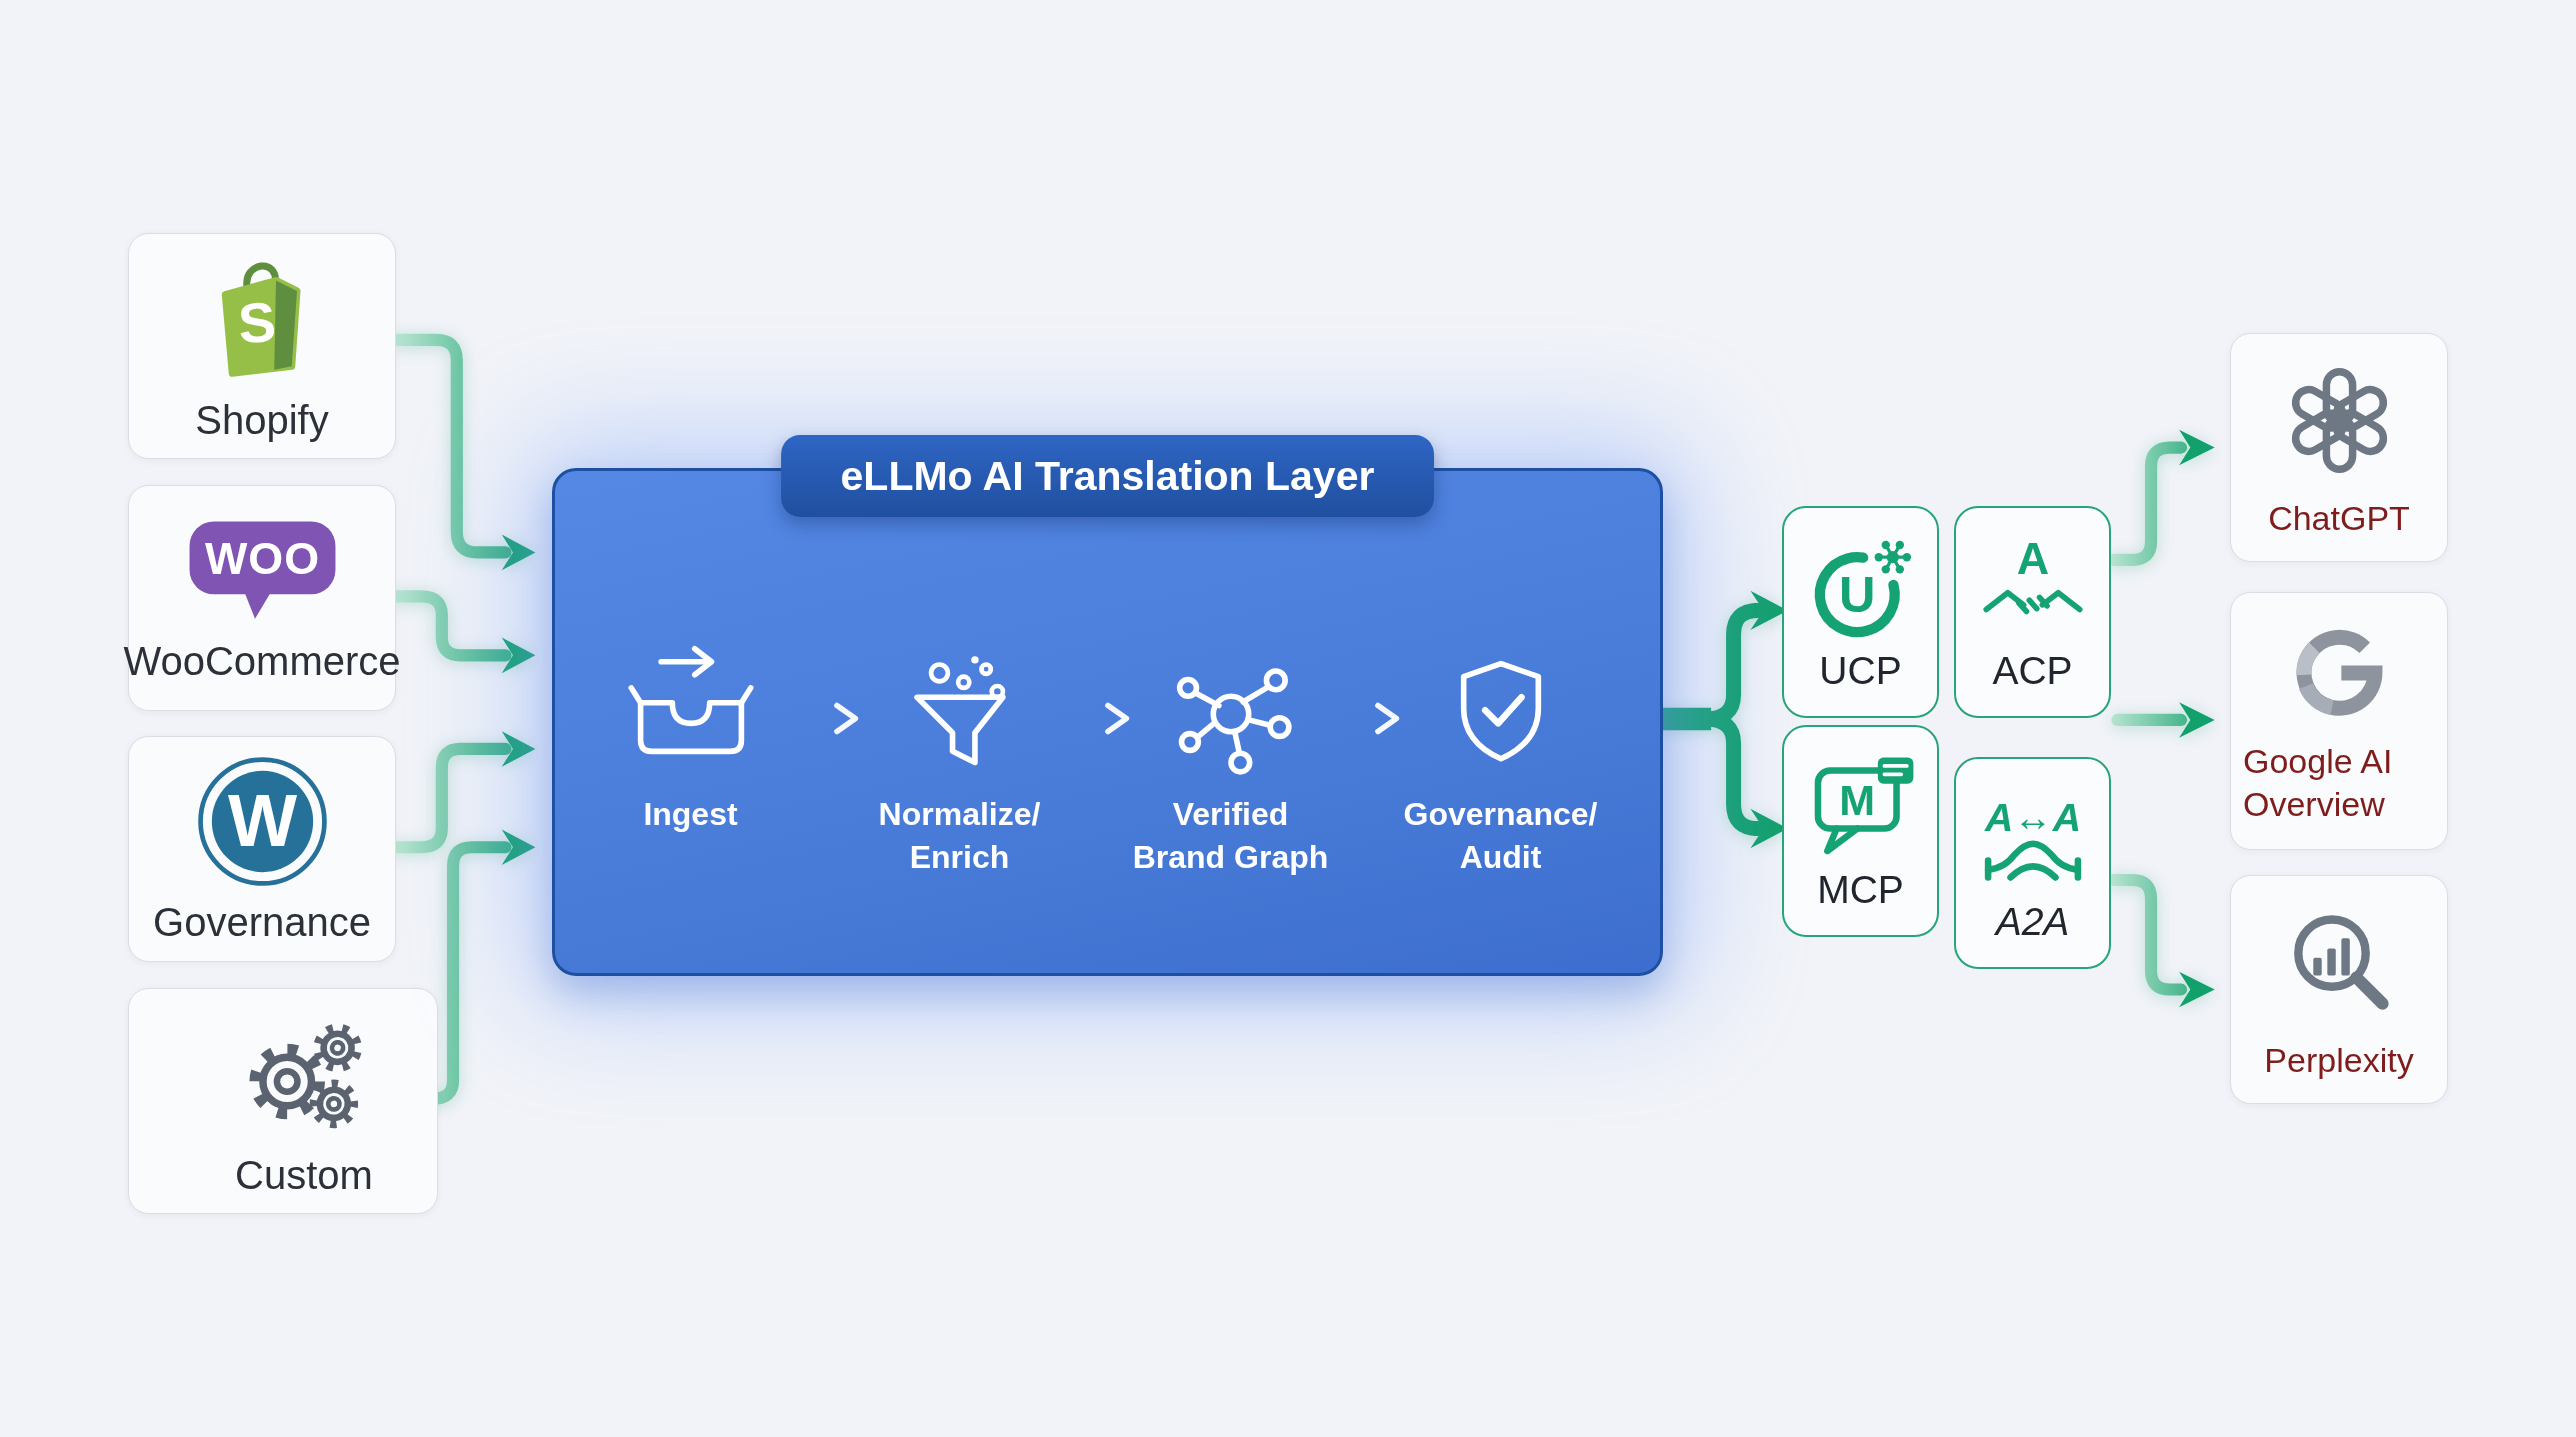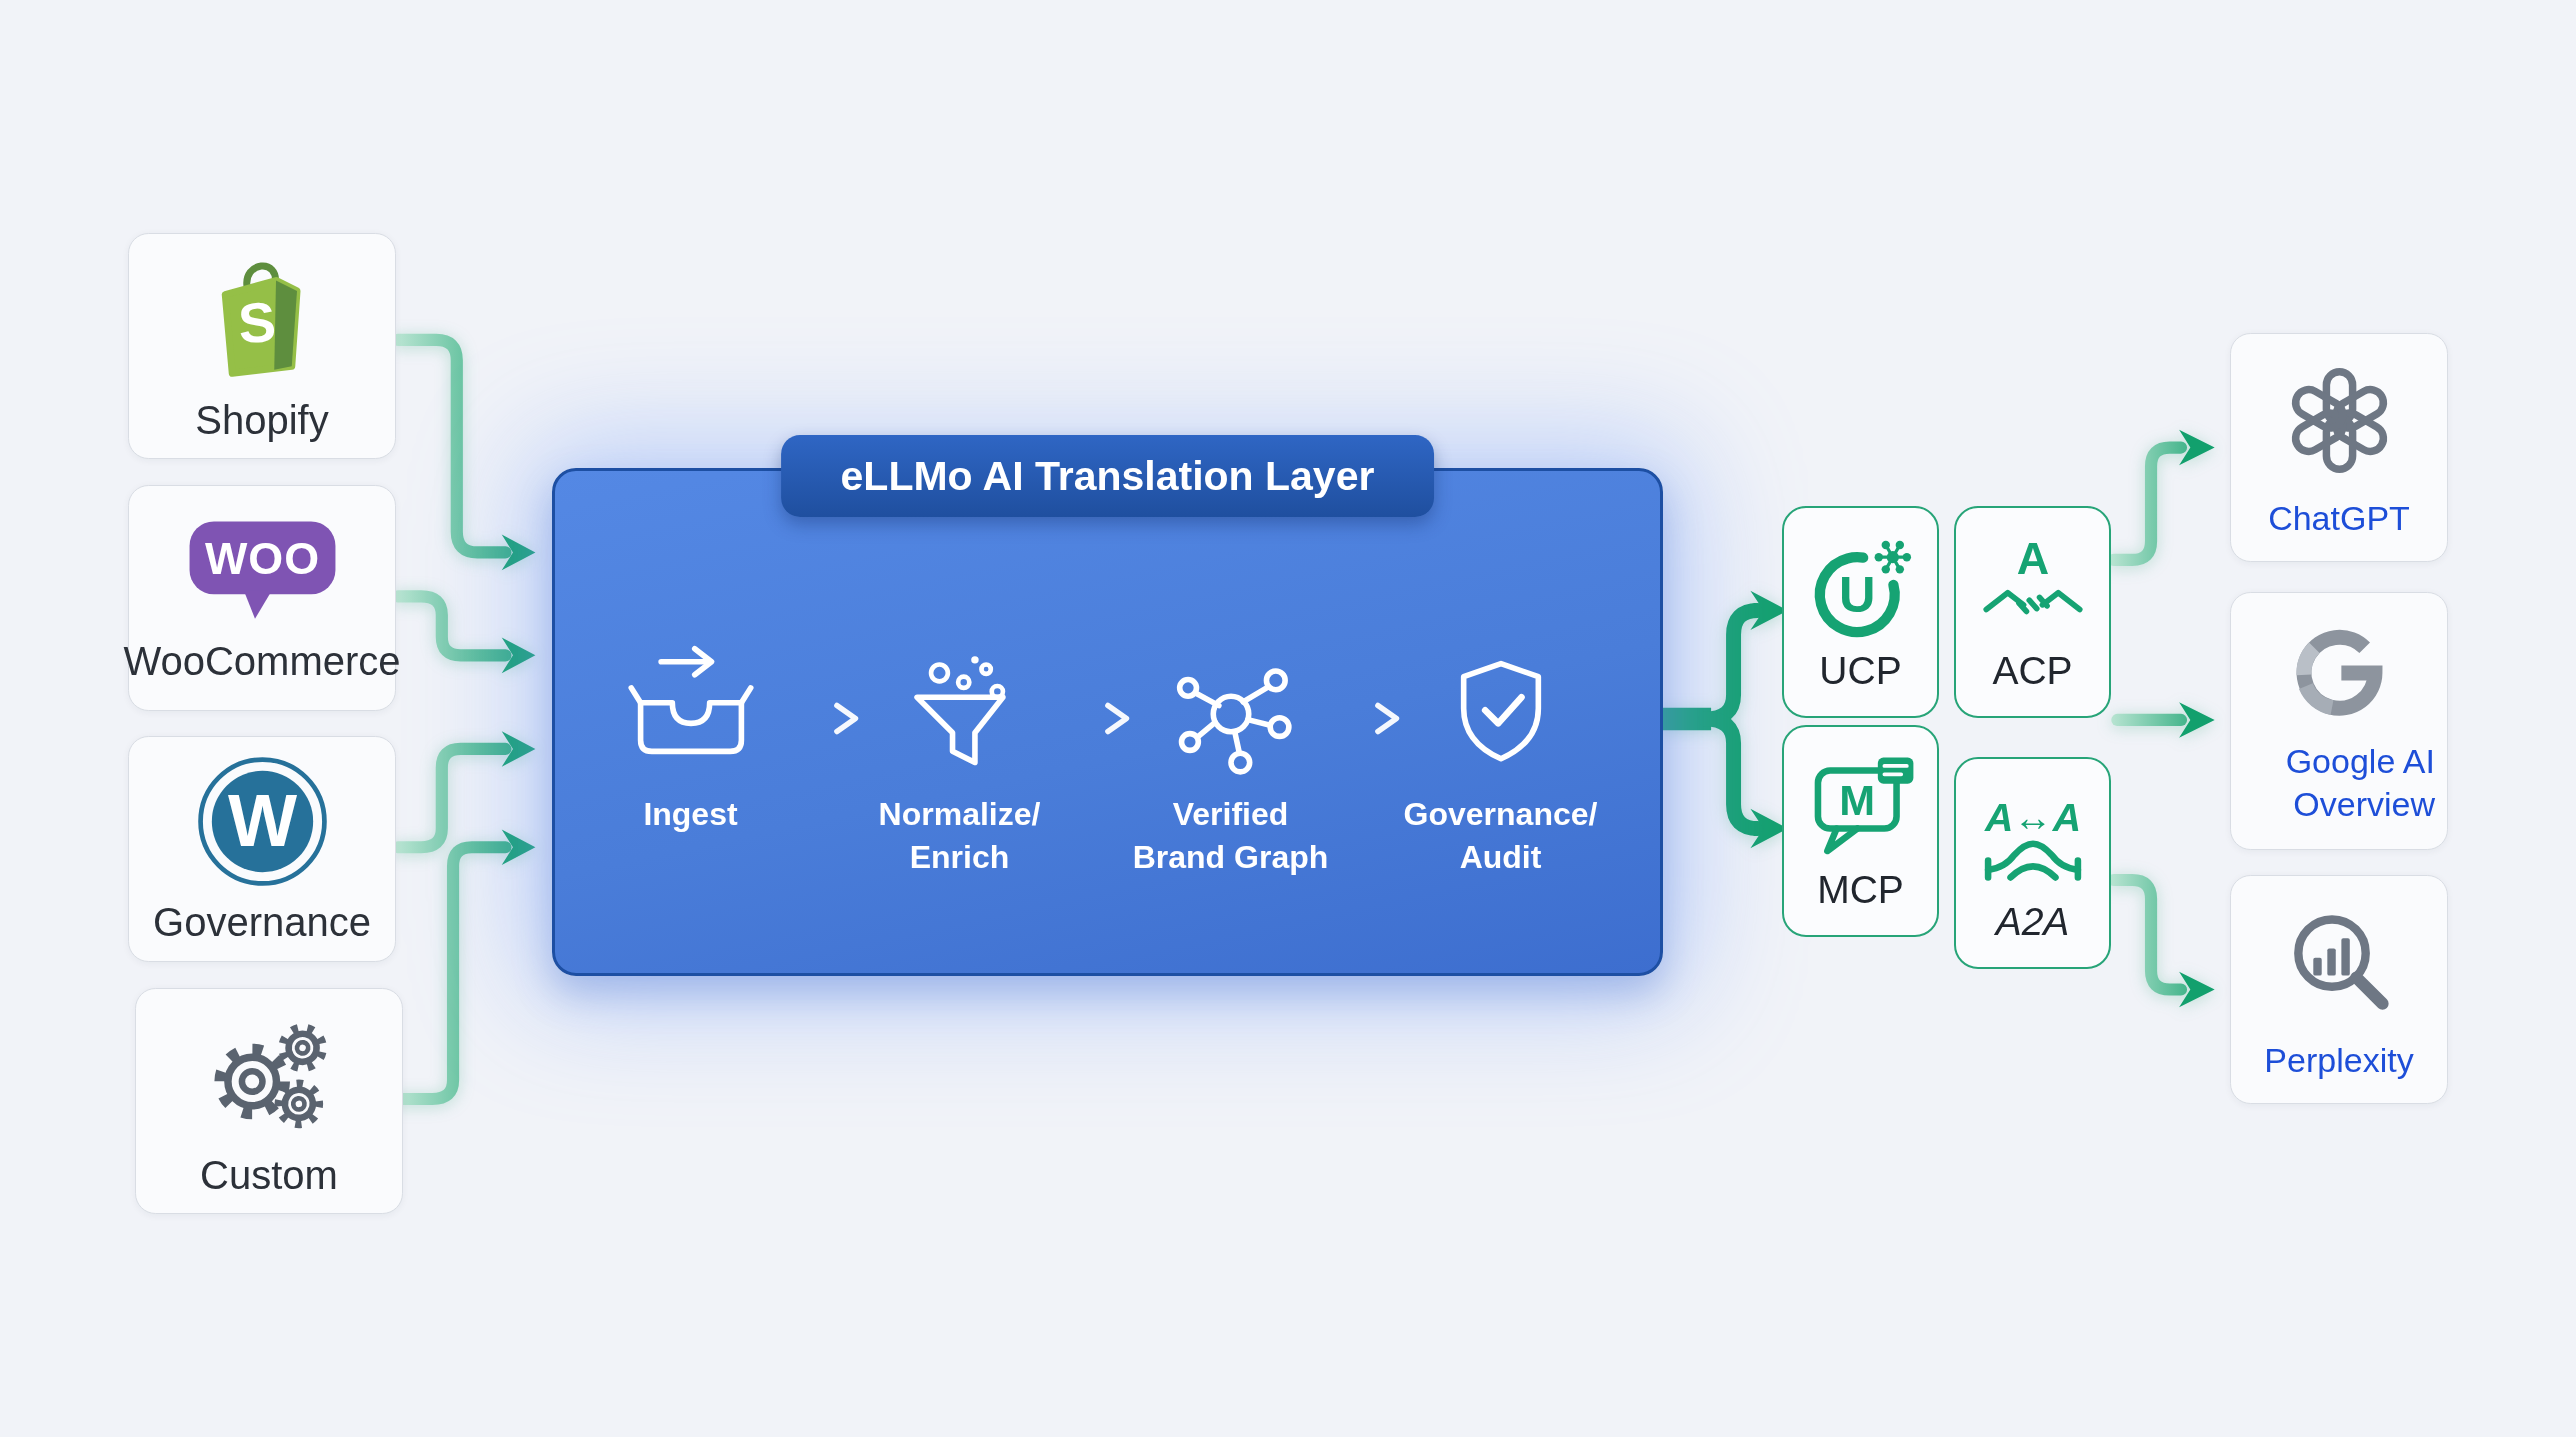--- a/index.html
+++ b/index.html
@@ -3,21 +3,21 @@
 <meta charset="utf-8">
 <style>
   html,body{margin:0;padding:0;background:#f1f3f8;font-family:"Liberation Sans",sans-serif;}
   #canvas{position:relative;width:2576px;height:1438px;background:#f1f3f8;overflow:hidden;}
   svg text{font-family:"Liberation Sans",sans-serif;}
   .connectors{position:absolute;left:0;top:0;z-index:1;}
   .node{position:absolute;z-index:2;background:#fafbfd;border:1.9px solid #d9dde4;border-radius:20.6px;
         display:flex;flex-direction:column;align-items:center;justify-content:center;
         box-shadow:0 1.9px 7.5px rgba(25,35,60,.05);}
   .src-label{font-size:40px;color:#2c3139;font-weight:500;margin-top:9.4px;}
-  .dest-label{font-size:34px;color:#1d4ed8;font-weight:500;margin-top:11.2px;text-align:right;line-height:1.25;max-width:192px;}
+  .dest-label{font-size:34px;color:#7f1d1d;font-weight:500;margin-top:11.2px;text-align:left;line-height:1.25;max-width:192px;}
   .proto{position:absolute;z-index:2;background:#fbfcfe;border:2.8px solid #27a478;border-radius:24px;
          display:flex;flex-direction:column;align-items:center;justify-content:center;}
   .proto-label{font-size:39px;color:#21262e;font-weight:500;margin-top:1.9px;}
   .pipeline{position:absolute;z-index:2;left:552px;top:468px;width:1105px;height:502px;border-radius:24px;
             background:linear-gradient(168deg,#5488e4 0%,#4a7dd9 55%,#3d6ecf 100%);
             border:3.7px solid #1d4fa3;
             box-shadow:0 0 112px 28px rgba(125,165,250,.45), 0 17px 37px rgba(60,100,190,.35);}
   .badge{position:absolute;top:-36px;left:50%;transform:translateX(-50%);height:82px;line-height:82px;
          padding:0 60px;background:linear-gradient(180deg,#2f66c4,#1f4f9f);border-radius:19px;
          color:#ffffff;font-size:41px;font-weight:700;white-space:nowrap;
@@ -91,21 +91,21 @@
 
   <div class="node" style="left:128px;top:736px;width:266px;height:224px;">
     <svg width="137" height="137" viewBox="-73 -73 146 146">
       <circle r="66" fill="none" stroke="#26719a" stroke-width="5"></circle>
       <circle r="54" fill="#26719a"></circle>
       <text x="0" y="26" text-anchor="middle" font-size="78" font-weight="700" fill="#ffffff" font-family="Liberation Serif, serif">W</text>
     </svg>
     <div class="src-label">Governance</div>
   </div>
 
-  <div class="node" style="left:135px;top:988px;width:266px;height:224px;">
+  <div class="node" style="left:128px;top:988px;width:266px;height:224px;padding-left:42px;">
     <svg width="140" height="140" viewBox="-75 -75 150 150">
       <g fill="none" stroke="#5a636f">
         <g transform="translate(-18,8)">
           <circle r="34" stroke-width="13" stroke-dasharray="10.7 16"></circle>
           <circle r="26" stroke-width="8"></circle>
           <circle r="11" stroke-width="7"></circle>
         </g>
         <g transform="translate(36,-28) rotate(12)">
           <circle r="21" stroke-width="10" stroke-dasharray="6.5 10"></circle>
           <circle r="15" stroke-width="7"></circle>

